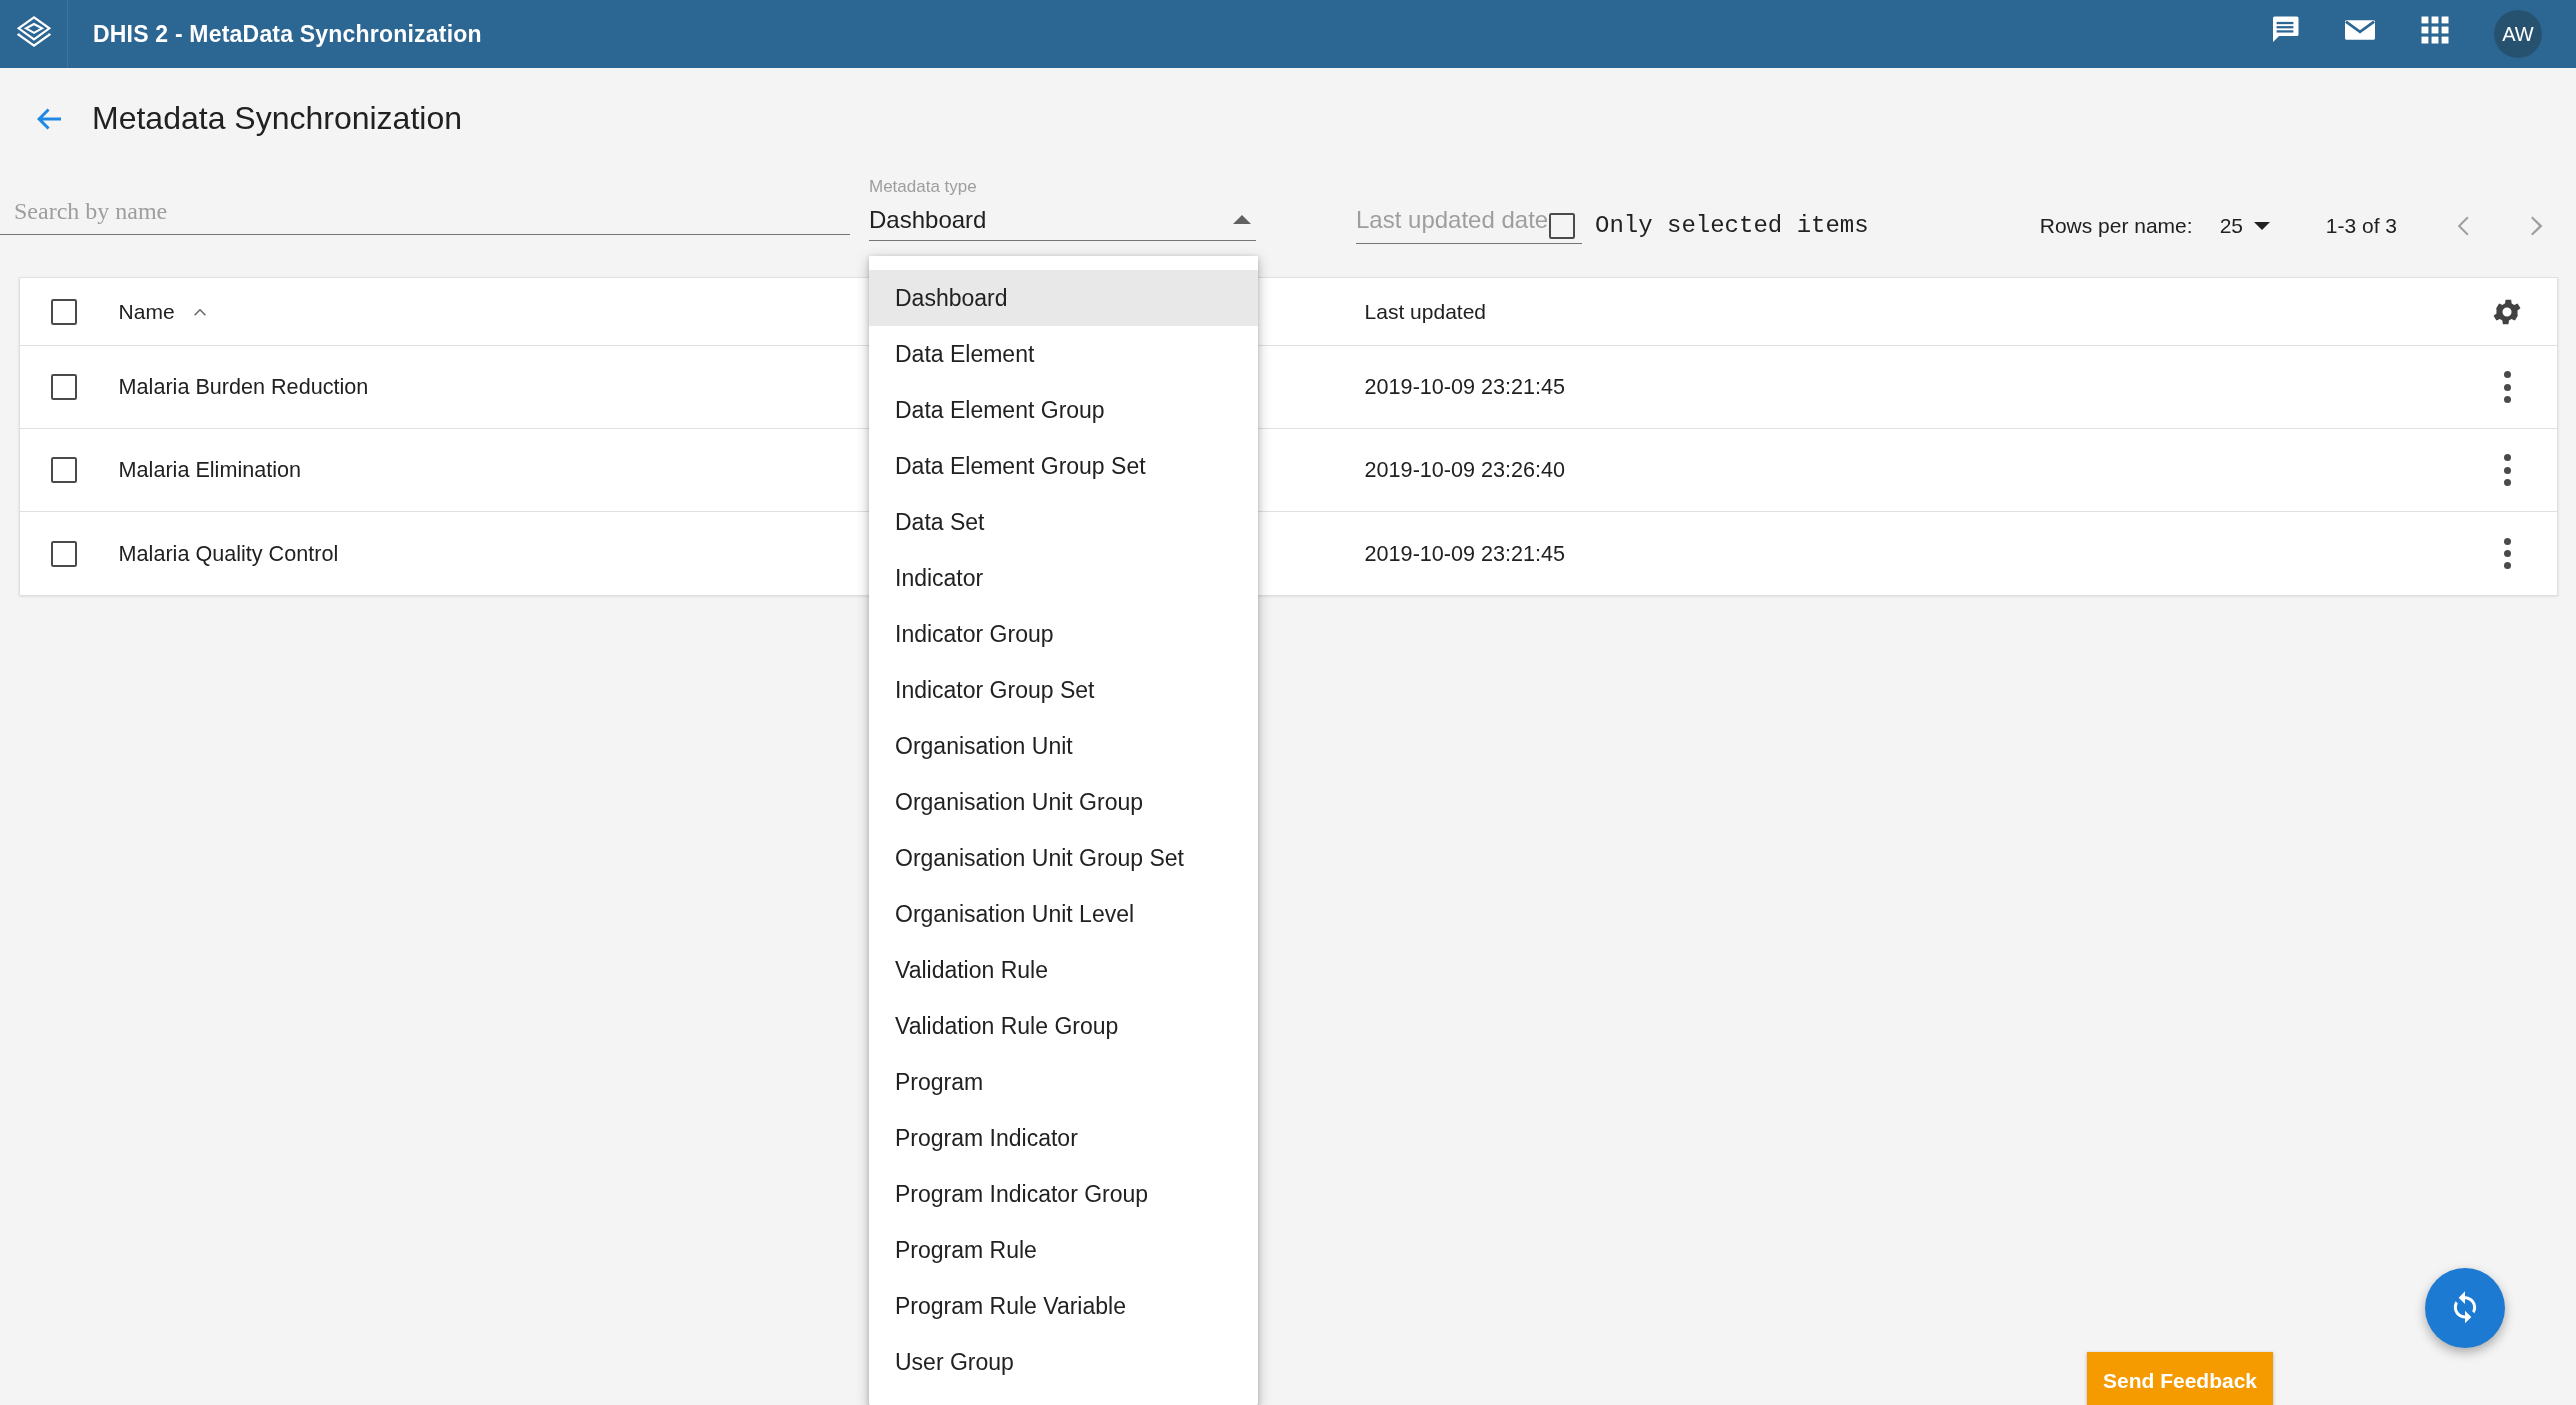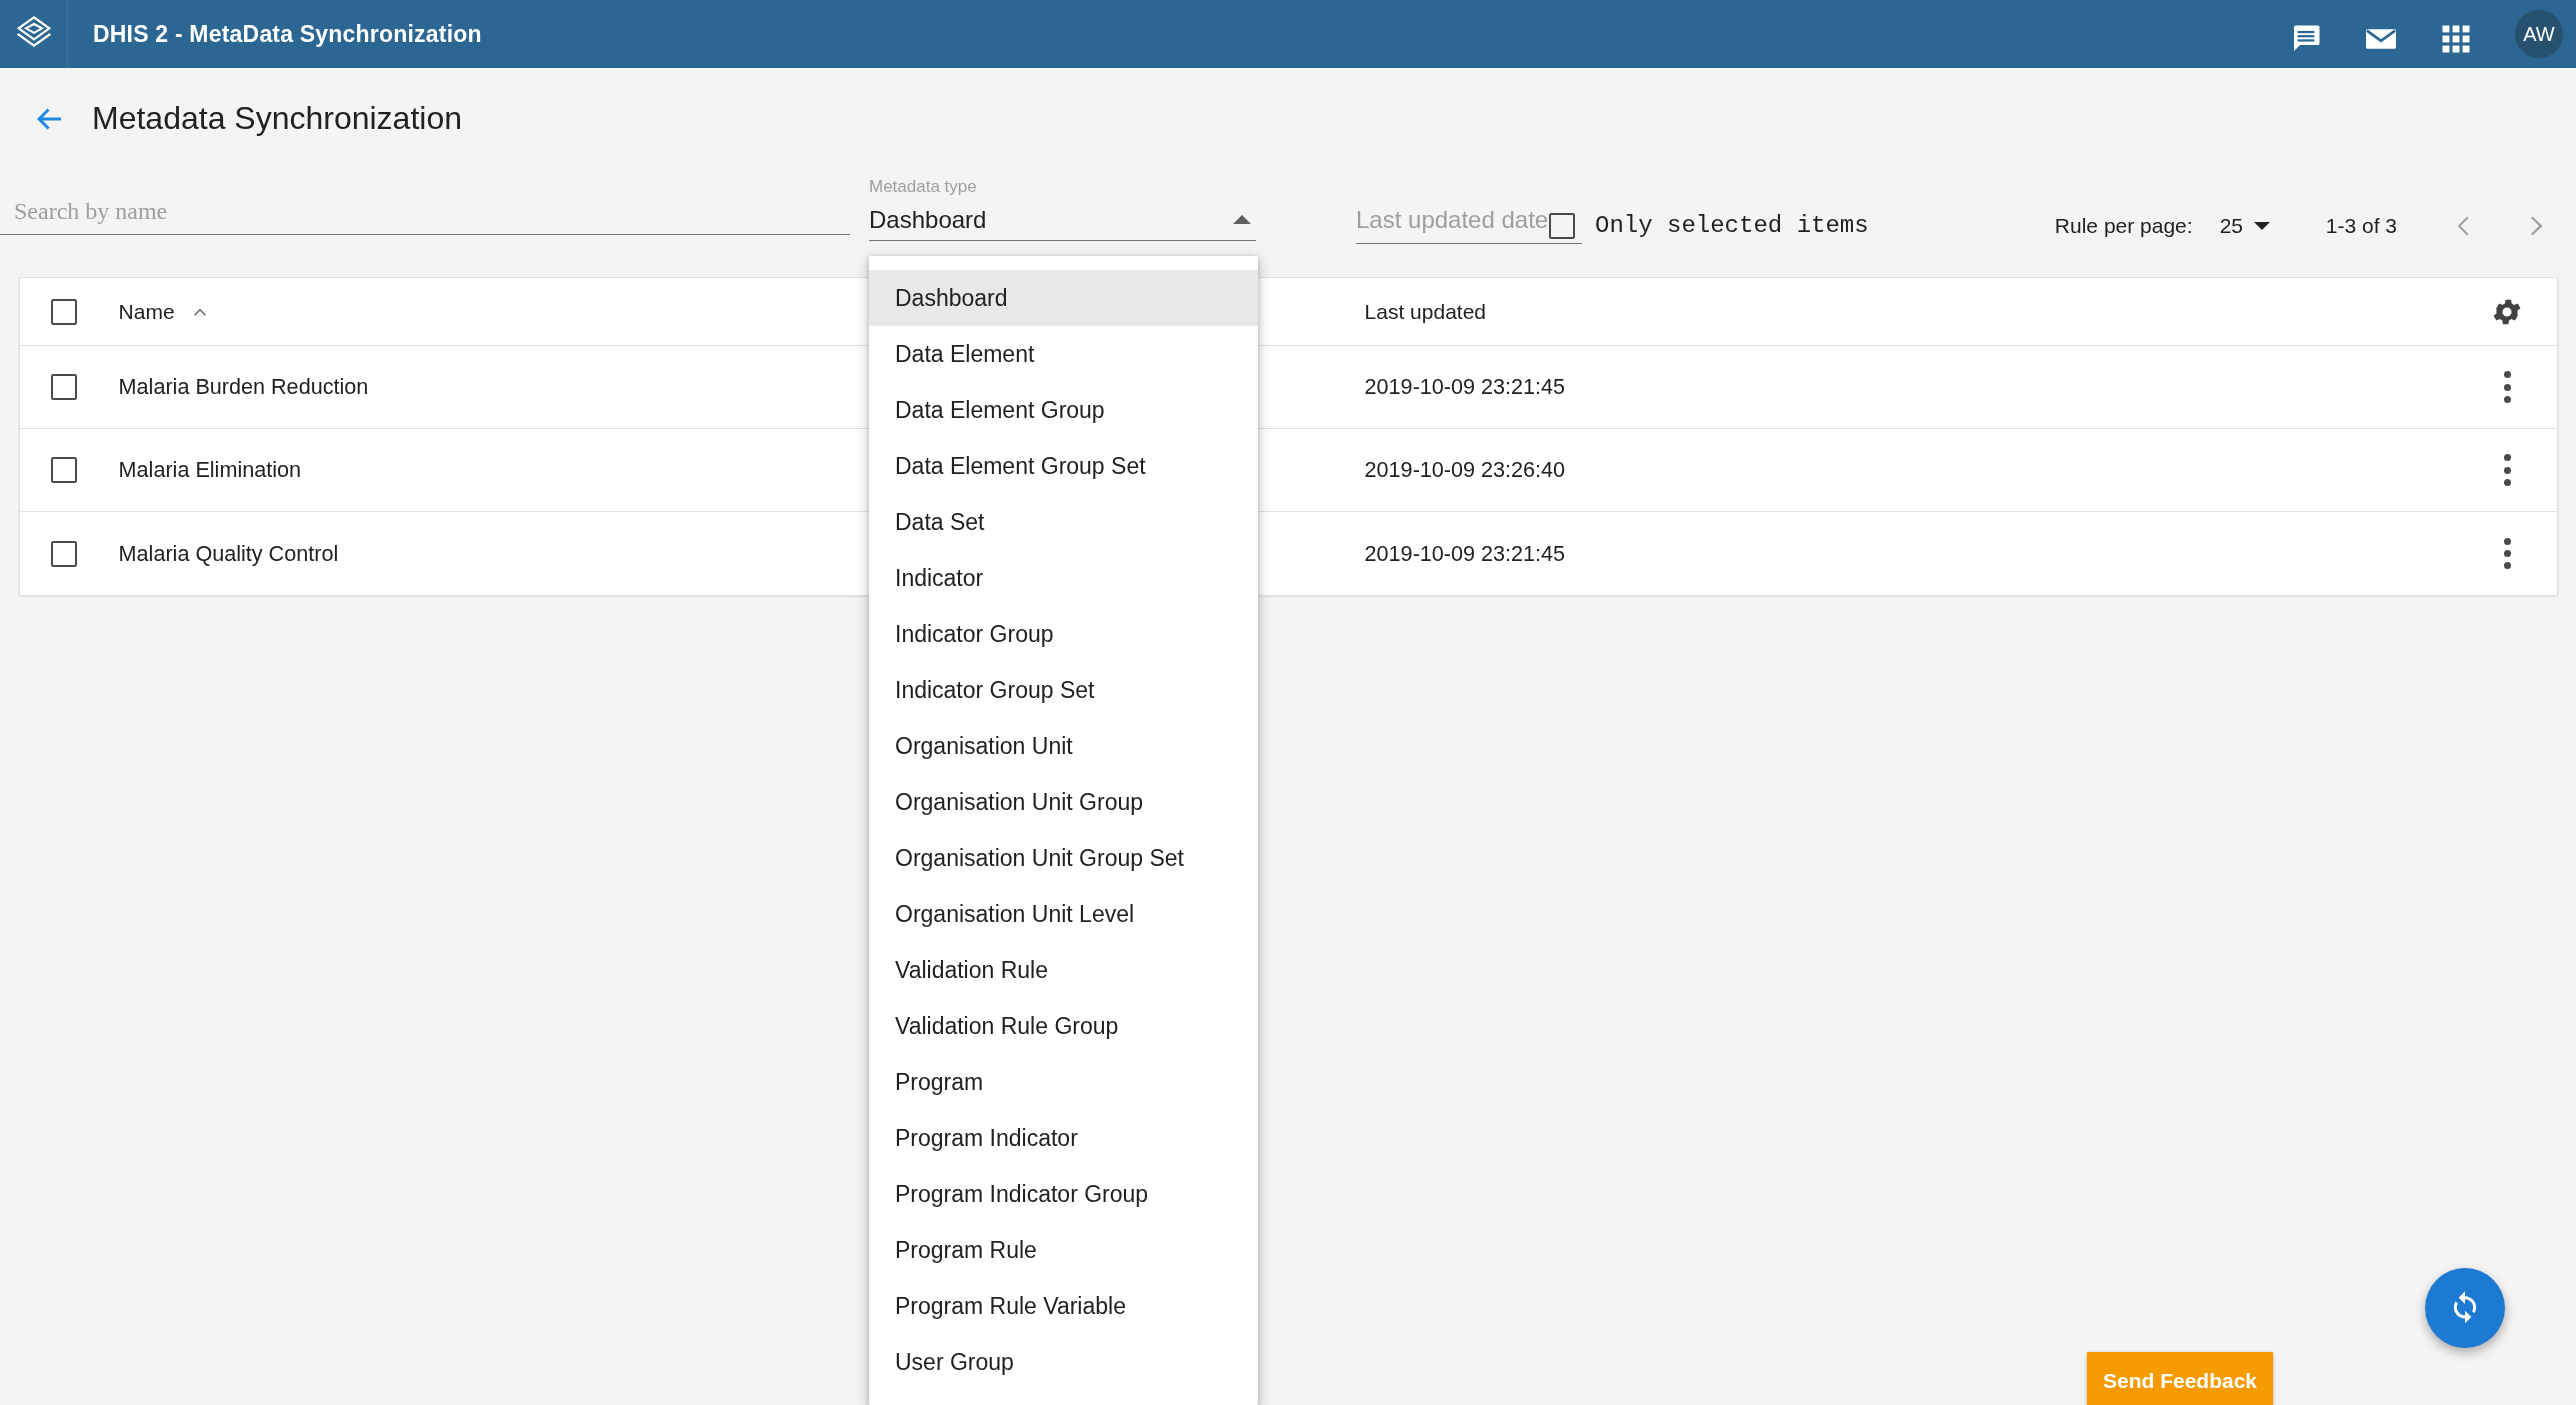--- a/index.html
+++ b/index.html
@@ -25,21 +25,21 @@
   .logo-box svg { width: 40px; height: 40px; }
   .app-title {
     color: #ffffff;
     font-size: 23px;
     font-weight: bold;
     margin-left: 25px;
     letter-spacing: 0.2px;
     white-space: nowrap;
   }
   .appbar-spacer { flex: 1; }
-  .appbar-icons { display: flex; align-items: flex-end; padding-right: 13px; gap: 36px; }
+  .appbar-icons { display: flex; align-items: flex-start; padding-right: 34px; gap: 36px; }
   .appbar-icon { width: 39px; height: 39px; display: flex; align-items: center; justify-content: center; cursor: pointer; }
   .appbar-icon svg { width: 36px; height: 36px; fill: #ffffff; }
   .avatar {
     width: 48px; height: 48px; border-radius: 50%;
     background: #27526f;
     color: #ffffff;
     display: flex; align-items: center; justify-content: center;
     font-size: 20px; font-weight: normal;
     cursor: pointer;
     margin-left: 3.1px;
@@ -306,21 +306,21 @@
   <div class="date-field">
     <input class="date-input" type="text" placeholder="Last updated date" style="">
   </div>
 
   <div class="only-selected">
     <span class="cbox"></span>
     <span class="only-selected-label">Only selected items</span>
   </div>
 
   <div class="pagination">
-    <span class="rpp-label">Rule per page:</span>
+    <span class="rpp-label">Rows per name:</span>
     <span class="rpp-value">25</span>
     <span class="tri-down"></span>
     <span class="range-label">1-3 of 3</span>
     <span class="chev prev">
       <svg viewBox="0 0 24 24">
           <path d="M15.3 4.6 14 3.3 5.3 12l8.7 8.7 1.3-1.3L7.9 12z"></path>
         </svg>
     </span>
     <span class="chev next">
       <svg viewBox="0 0 24 24">

